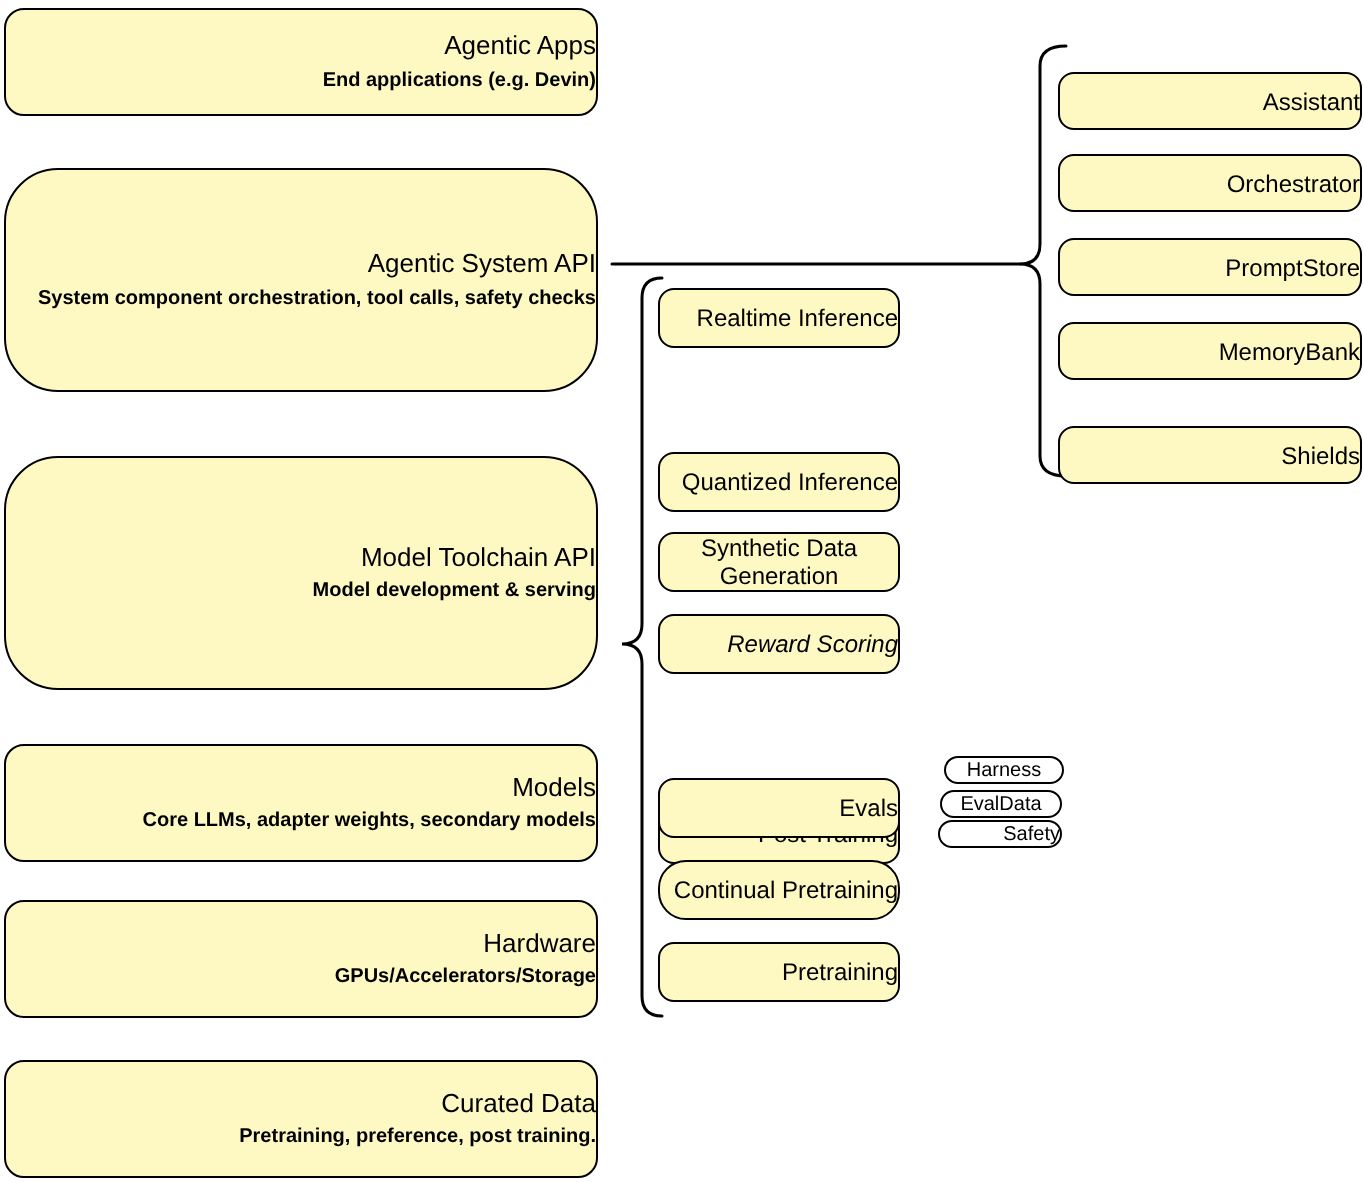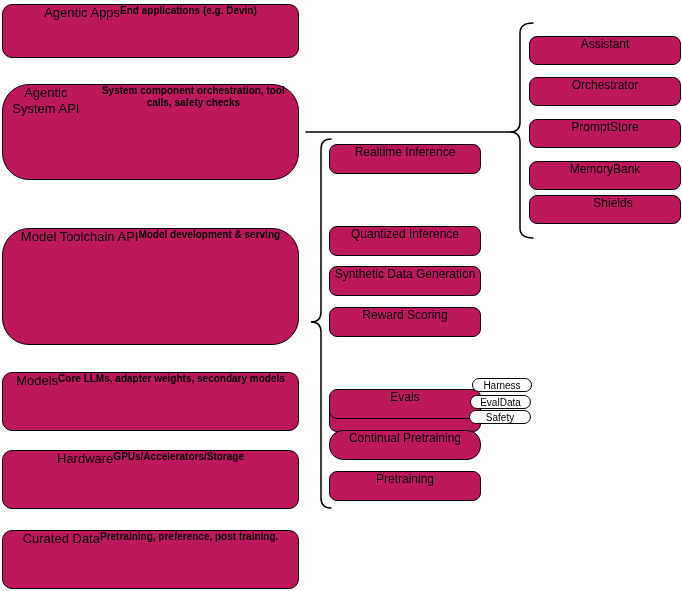--- a/index.html
+++ b/index.html
@@ -7,34 +7,35 @@
     position: relative;
     width: 682px;
     height: 591px;
     background: #ffffff;
     font-family: "Liberation Sans", sans-serif;
     color: #000000;
     overflow: hidden;
   }
   .node {
     position: absolute;
-    background: #be185d;
+    background: #fef9c3;
     border: 1.5px solid #000000;
     box-sizing: border-box;
     display: flex;
-    align-items: flex-start;
+    flex-direction: column;
+    align-items: flex-end;
     justify-content: center;
     text-align: center;
   }
   .lbox { left: 2px; width: 297px; border-radius: 10px; z-index: 1; }
   .lbox.big { border-radius: 27px; }
   .ltitle { font-size: 13px; line-height: 1.25; margin-bottom: 3px; }
   .lsub   { font-size: 10px; line-height: 1.2; font-weight: bold; }
   .mbox {
-    left: 329px; width: 152px; height: 30px;
+    left: 329px; width: 121px; height: 30px;
     border-radius: 8px; font-size: 12px; z-index: 1;
   }
   .rbox {
     left: 529px; width: 152px; height: 29px;
     border-radius: 8px; font-size: 12px; z-index: 1;
   }
   .tag {
     position: absolute;
     background: #ffffff;
     border: 1.5px solid #000000;
@@ -65,21 +66,21 @@
 
     <path d="M 331 139 Q 321 139 321 149 L 321 312 Q 321 322 311 322 Q 321 322 321 332 L 321 498 Q 321 508 331 508" fill="none" stroke="#000000" stroke-width="1.5" stroke-linecap="round"></path>
 
     <path d="M 533 23 Q 520 23 520 33 L 520 122 Q 520 132 510 132 Q 520 132 520 142 L 520 228 Q 520 238 533 238" fill="none" stroke="#000000" stroke-width="1.5" stroke-linecap="round"></path>
   </svg>
 
   <div class="node lbox" style="top:4px; height:54px;">
     <div class="ltitle">Agentic Apps</div>
     <div class="lsub">End applications (e.g. Devin)</div>
   </div>
-  <div class="node lbox big" style="top:84px; height:96px;">
+  <div class="node lbox big" style="top:84px; height:112px;">
     <div class="ltitle">Agentic System API</div>
     <div class="lsub">System component orchestration, tool calls, safety checks</div>
   </div>
   <div class="node lbox" style="top:372px; height:59px;">
     <div class="ltitle">Models</div>
     <div class="lsub">Core LLMs, adapter weights, secondary models</div>
   </div>
   <div class="node lbox big" style="top:228px; height:117px;">
     <div class="ltitle">Model Toolchain API</div>
     <div class="lsub">Model development &amp; serving</div>
@@ -95,21 +96,21 @@
 
   <div class="node mbox" style="top:144px;">
     <span>Realtime Inference</span>
   </div>
   <div class="node mbox" style="top:226px;">
     <span>Quantized Inference</span>
   </div>
   <div class="node mbox" style="top:266px;">
     <span>Synthetic Data Generation</span>
   </div>
-  <div class="node mbox" style="top:307px;">
+  <div class="node mbox" style="top:307px;font-style:italic;">
     <span>Reward Scoring</span>
   </div>
   <div class="node mbox" style="top:362px;margin-top:40px;">
     <span>Post Training</span>
   </div>
   <div class="node mbox" style="top:389px;">
     <span>Evals</span>
   </div>
   <div class="node mbox" style="top:430px;border-radius:14px;">
     <span>Continual Pretraining</span>
@@ -117,33 +118,33 @@
   <div class="node mbox" style="top:471px;">
     <span>Pretraining</span>
   </div>
 
   <div class="tag" style="left:472px; top:378px; width:60px;">
     <span>Harness</span>
   </div>
   <div class="tag" style="left:470px; top:395px; width:61px;">
     <span>EvalData</span>
   </div>
-  <div class="tag" style="left:469px; top:410px; width:62px;">
+  <div class="tag" style="left:469px; top:410px; width:62px;justify-content:flex-end;">
     <span>Safety</span>
   </div>
 
   <div class="node rbox" style="top:36px;">
     <span>Assistant</span>
   </div>
   <div class="node rbox" style="top:77px;">
     <span>Orchestrator</span>
   </div>
   <div class="node rbox" style="top:119px;">
     <span>PromptStore</span>
   </div>
   <div class="node rbox" style="top:161px;">
     <span>MemoryBank</span>
   </div>
-  <div class="node rbox" style="top:195px;padding-left:16px;">
+  <div class="node rbox" style="top:213px;padding-left:16px;">
     <span>Shields</span>
   </div>
 
 </div>
 
 </body></html>

